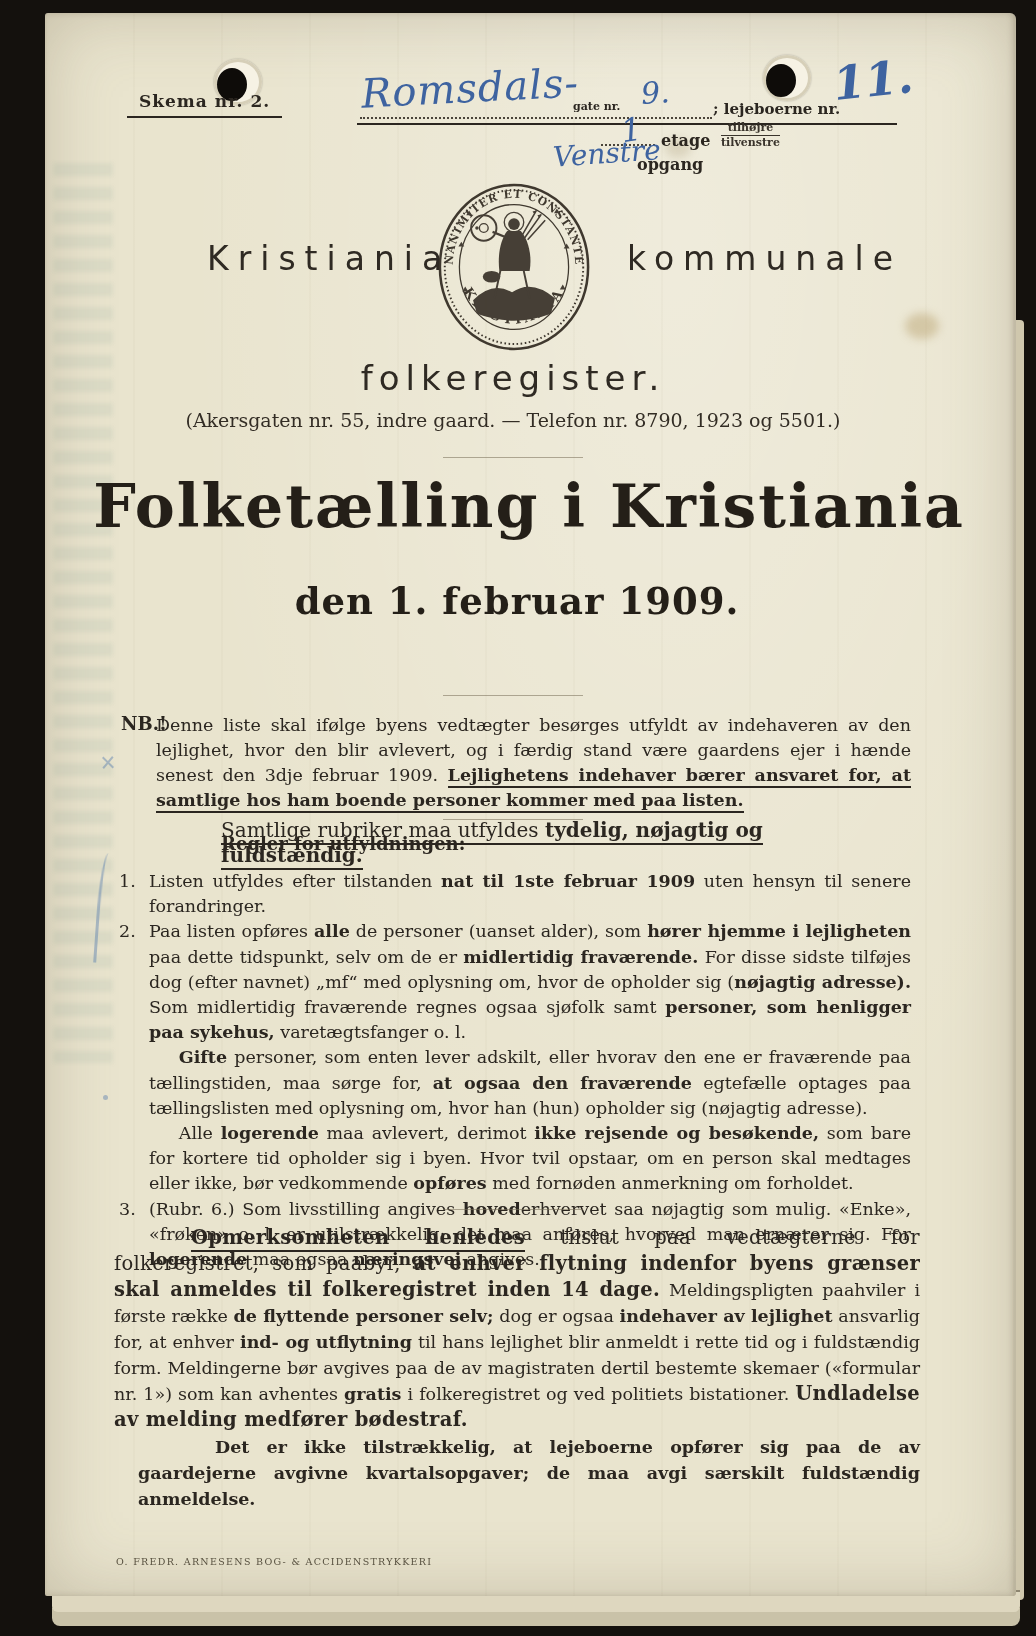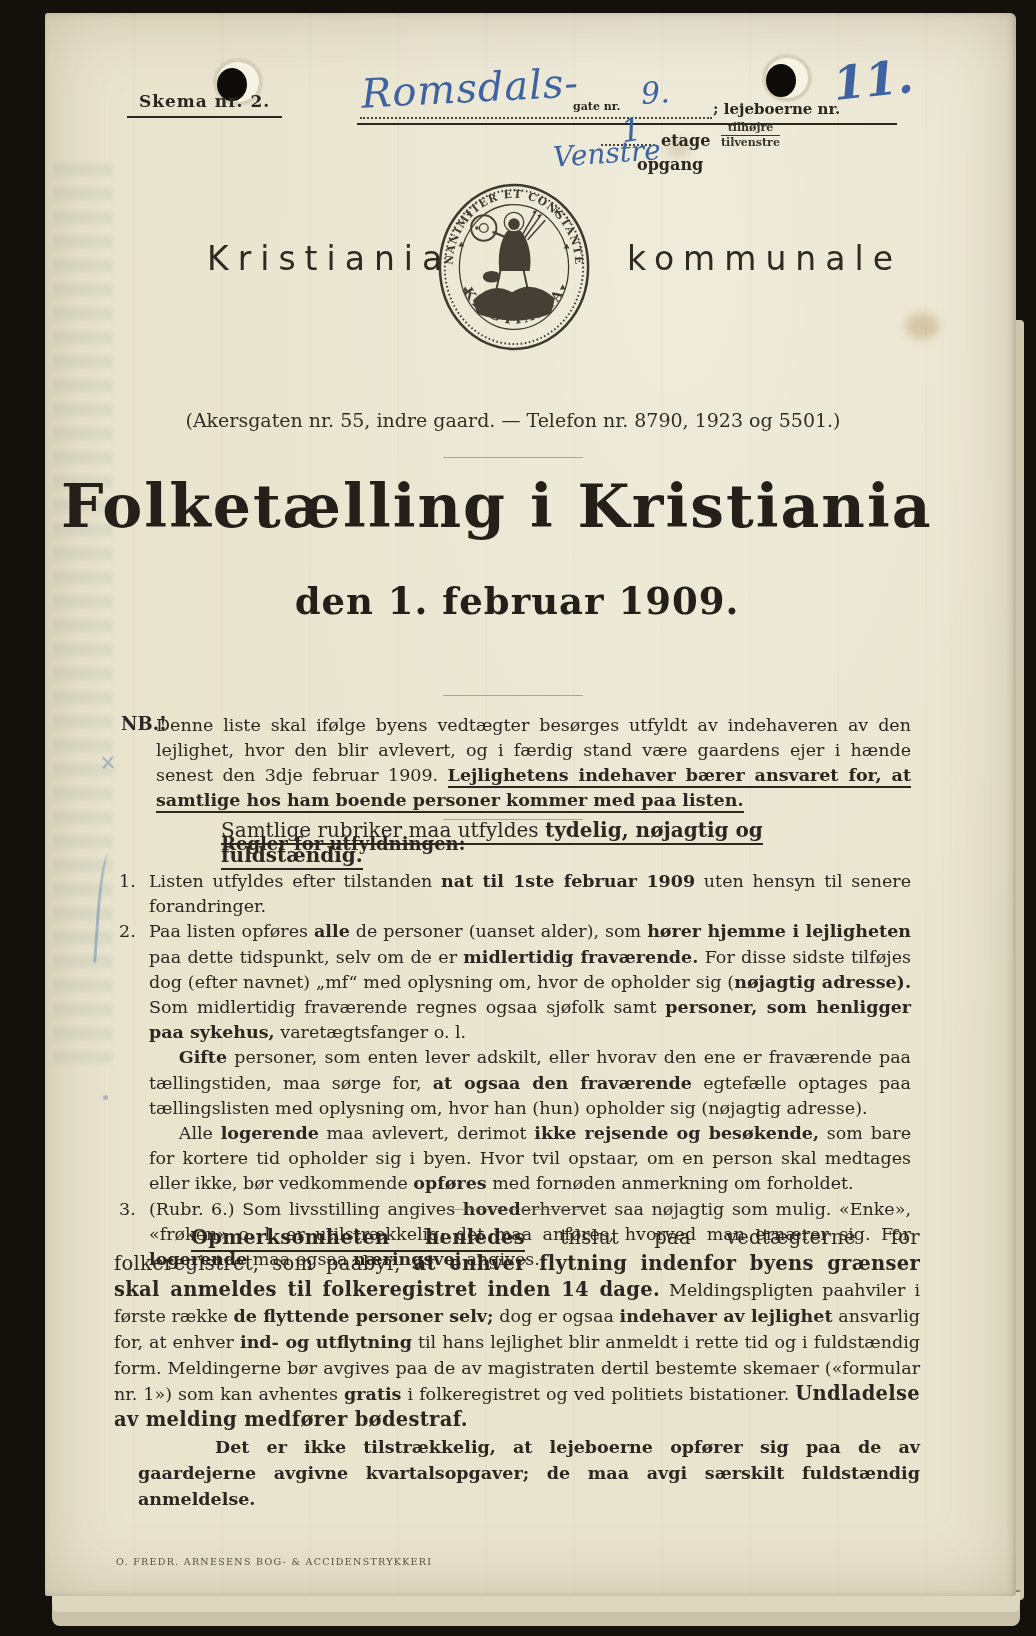--- a/index.html
+++ b/index.html
@@ -66,21 +66,21 @@
   .opgang-label{position:absolute;left:576px;top:142px;font-size:16px;font-weight:bold;}
   
   .seal{position:absolute;left:375px;top:168px;width:156px;height:172px;opacity:0.93;}
   .mast-left{position:absolute;left:146px;top:226px;font-size:33px;letter-spacing:9px;font-family:"DejaVu Sans","Liberation Sans",sans-serif;color:#2f2a23;}
   .mast-right{position:absolute;left:566px;top:226px;font-size:33px;letter-spacing:9px;font-family:"DejaVu Sans","Liberation Sans",sans-serif;color:#2f2a23;}
   .mast-reg{position:absolute;left:0;right:0;top:345px;text-align:center;font-size:34px;letter-spacing:6px;font-family:"DejaVu Sans","Liberation Sans",sans-serif;color:#2f2a23;}
   .mast-addr{position:absolute;left:0;right:0;top:396px;text-align:center;font-size:19px;color:#332d25;}
   .rule-sm{position:absolute;left:382px;width:140px;border-bottom:1.5px solid rgba(120,110,88,0.55);}
   .rule1{top:444px;} .rule2{top:682px;} .rule3{top:806px;} .rule4{top:1196px;}
   
-  .title{position:absolute;left:0;right:0;top:458px;text-align:left;
+  .title{position:absolute;left:0;right:0;top:458px;text-align:right;
     font-size:60px;font-weight:bold;letter-spacing:2px;color:#241f18;
     font-family:"DejaVu Serif","Liberation Serif",serif;}
   .datel{position:absolute;left:0;right:0;top:566px;text-align:center;
     font-size:37px;font-weight:bold;letter-spacing:1px;color:#241f18;padding-left:8px;}
   
   .nb{position:absolute;left:60px;top:700px;width:790px;}
   .nb-row{display:flex;}
   .nb-label{width:35px;font-weight:bold;font-size:18px;flex:none;}
   .nb-text{flex:1;font-size:17.5px;line-height:25px;text-align:justify;}
   .nb-line2{margin-left:100px;font-size:20px;line-height:25px;margin-top:5px;}
@@ -170,20 +170,21 @@
           <path d="M124,28 l3,5 l-6,0 z" stroke="none"></path>
           <path d="M26,62 l3,5 l-6,0 z" stroke="none"></path>
           <path d="M134,64 l3,5 l-6,0 z" stroke="none"></path>
           <path d="M30,108 l3,5 l-6,0 z" stroke="none"></path>
           <path d="M130,106 l3,5 l-6,0 z" stroke="none"></path>
         </g>
       </svg>
 
       <div class="mast-left">Kristiania</div>
       <div class="mast-right">kommunale</div>
+      <div class="mast-reg">folkeregister.</div>
       <div class="mast-addr">(Akersgaten nr. 55, indre gaard. — Telefon nr. 8790, 1923 og 5501.)</div>
 
       <div class="rule-sm rule1"></div>
 
       <div class="title">Folketælling i Kristiania</div>
       <div class="datel">den 1. februar 1909.</div>
 
       <div class="rule-sm rule2"></div>
 
       <div class="nb">

